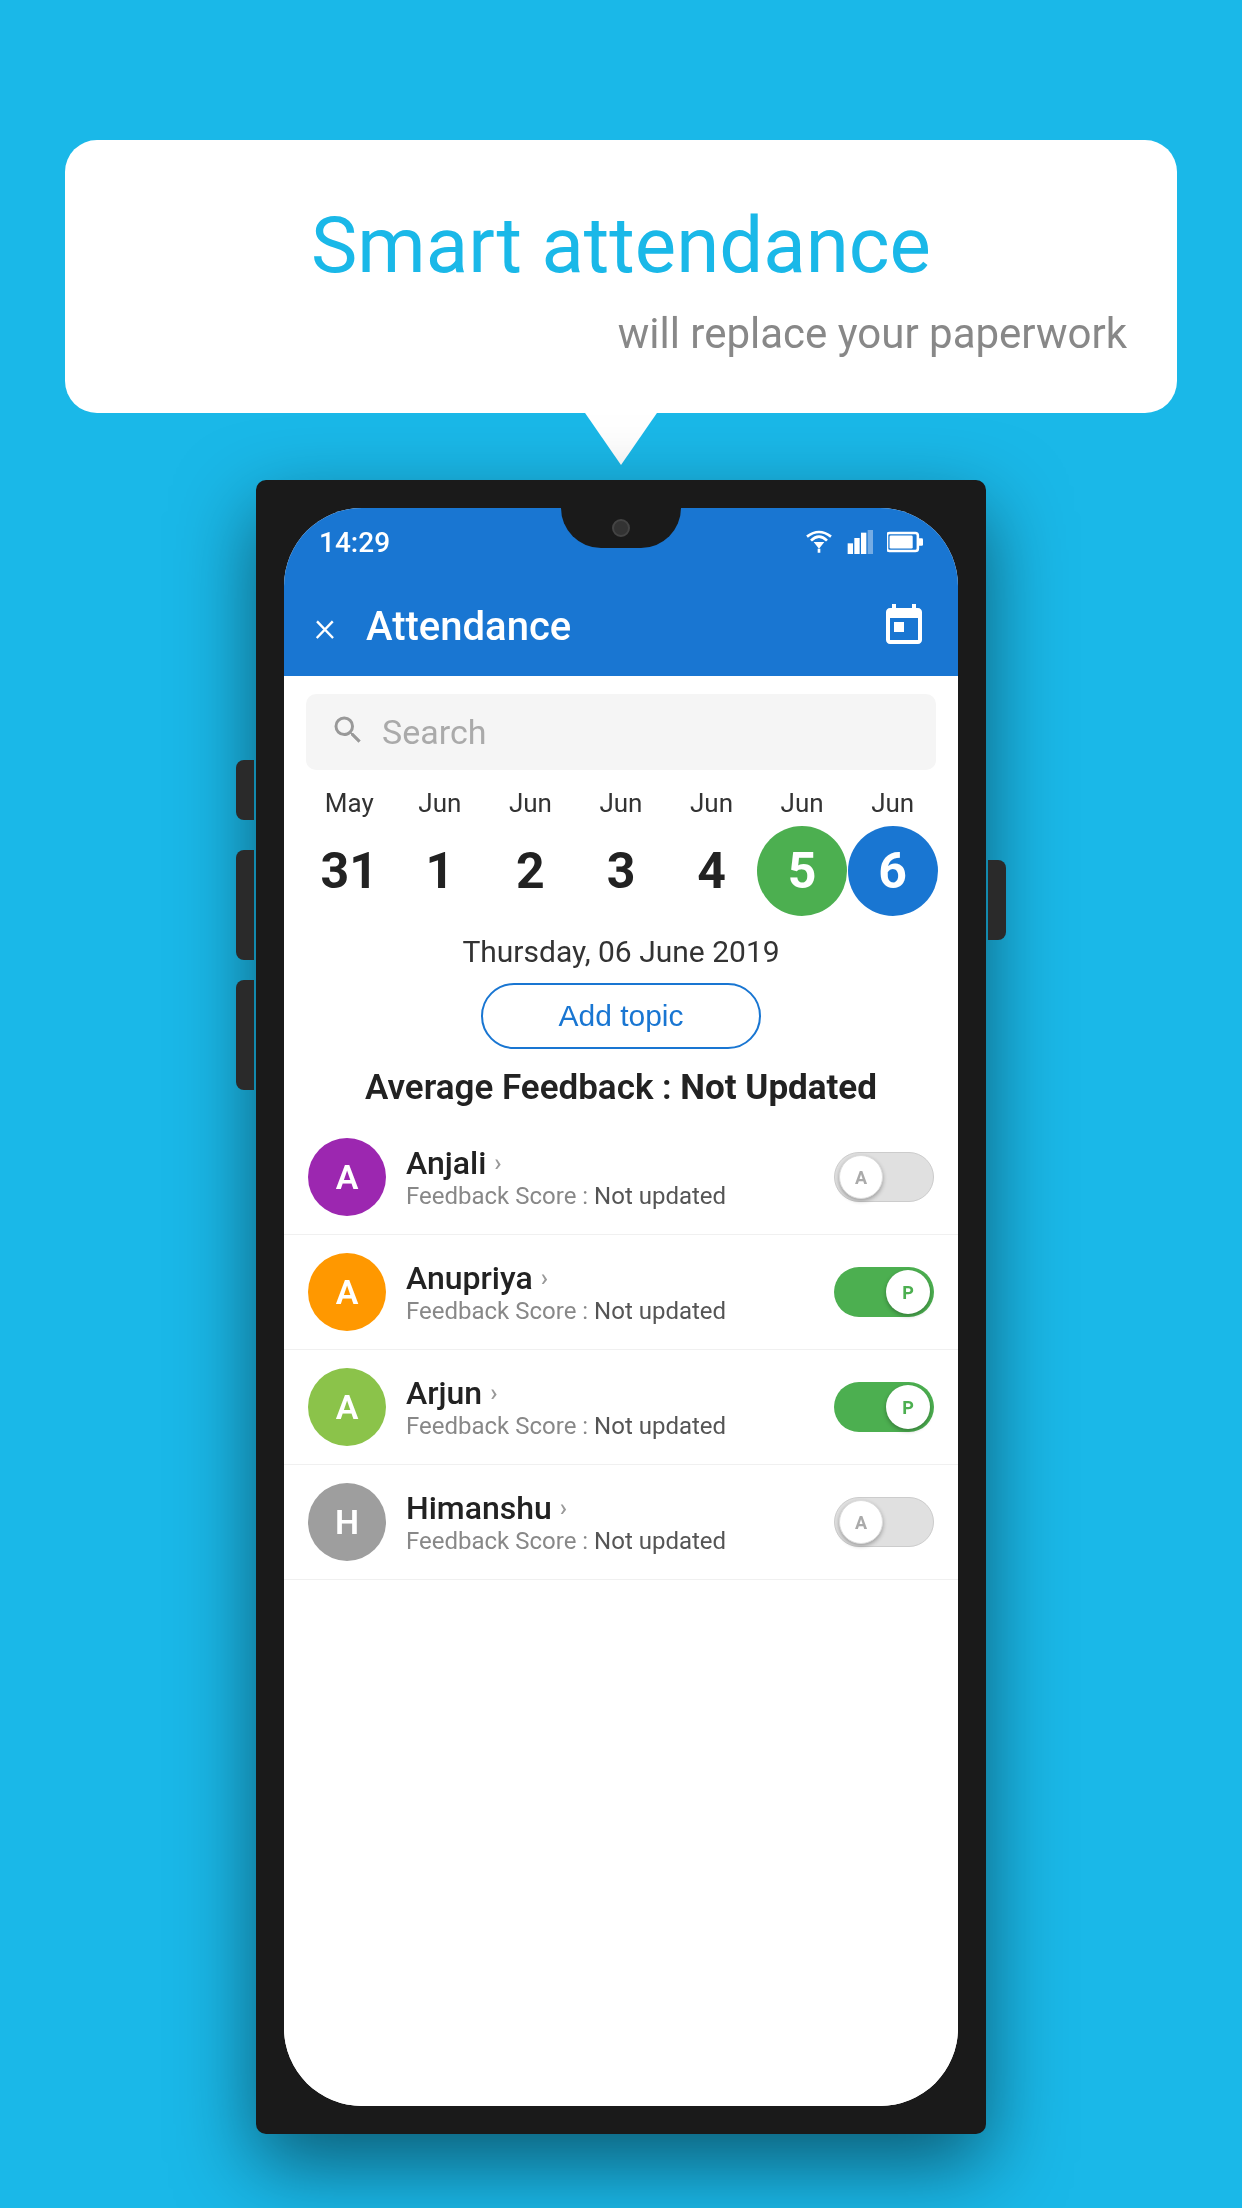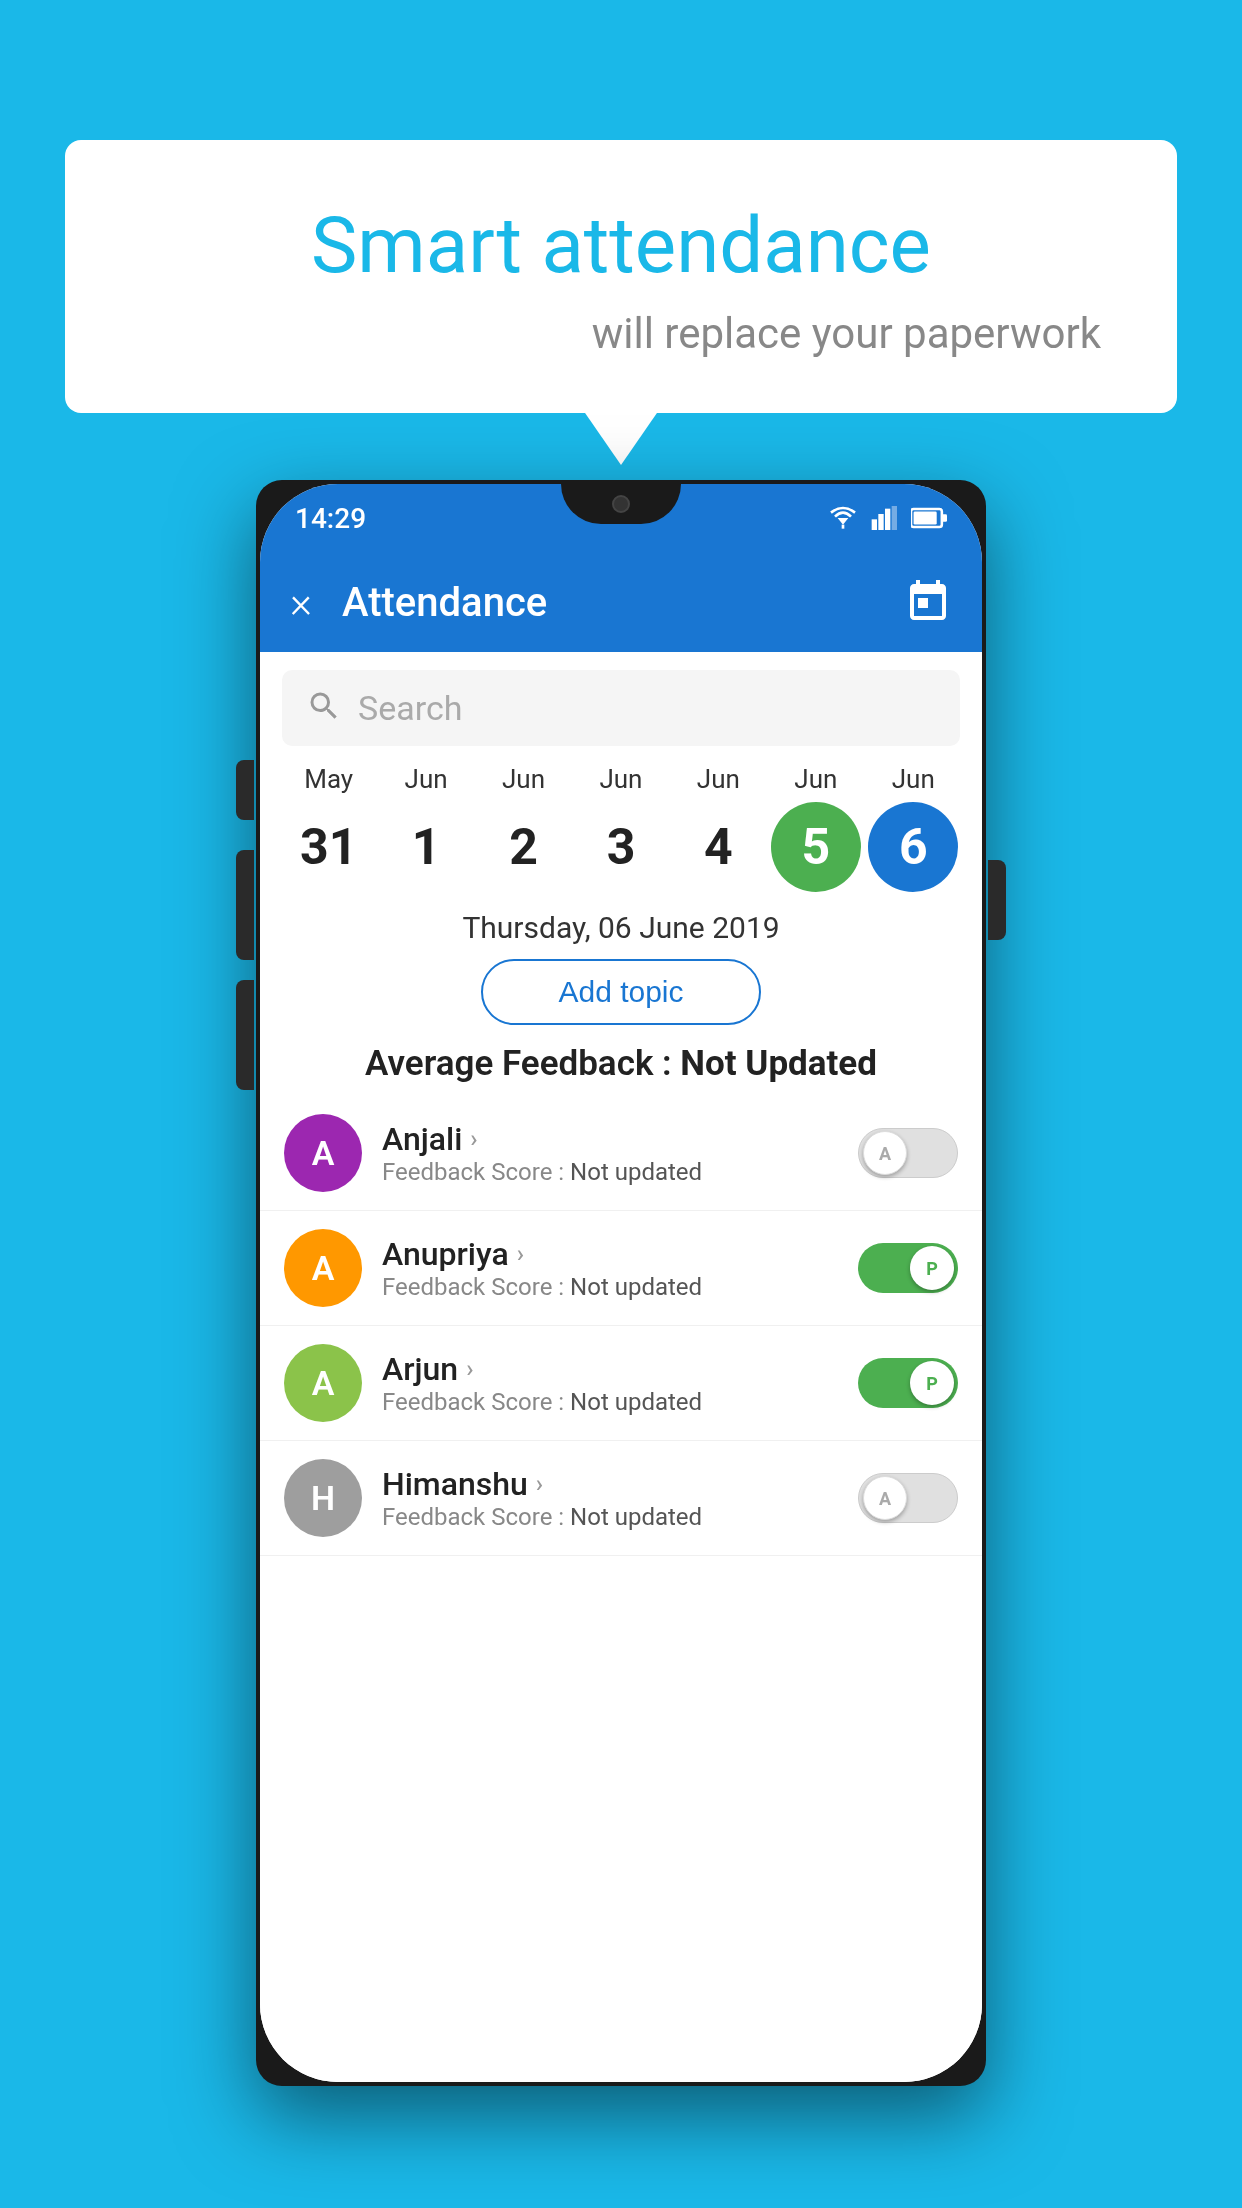--- a/index.html
+++ b/index.html
@@ -16,22 +16,22 @@
     
     .speech-bubble-container {
       position: absolute;
       top: 140px;
       left: 65px;
       right: 65px;
     }
 
     .speech-bubble {
       background: white;
-      border-radius: 16px;
-      padding: 60px 76px 55px;
+      border-radius: 32px;
+      padding: 60px 50px 55px;
       text-align: center;
       position: relative;
     }
 
     .speech-bubble::after {
       content: '';
       position: absolute;
       bottom: -52px;
       left: 50%;
       transform: translateX(-50%);
@@ -60,22 +60,22 @@
     .phone-container {
       position: absolute;
       top: 480px;
       left: 50%;
       transform: translateX(-50%);
       width: 730px;
     }
 
     .phone-outer {
       background: #1a1a1a;
-      border-radius: 26px;
-      padding: 4px;
+      border-radius: 10px;
+      padding: 28px;
       box-shadow: 0 30px 80px rgba(0,0,0,0.5);
       position: relative;
     }
 
     .phone-inner {
       background: white;
       border-radius: 78px;
       overflow: hidden;
       position: relative;
     }

